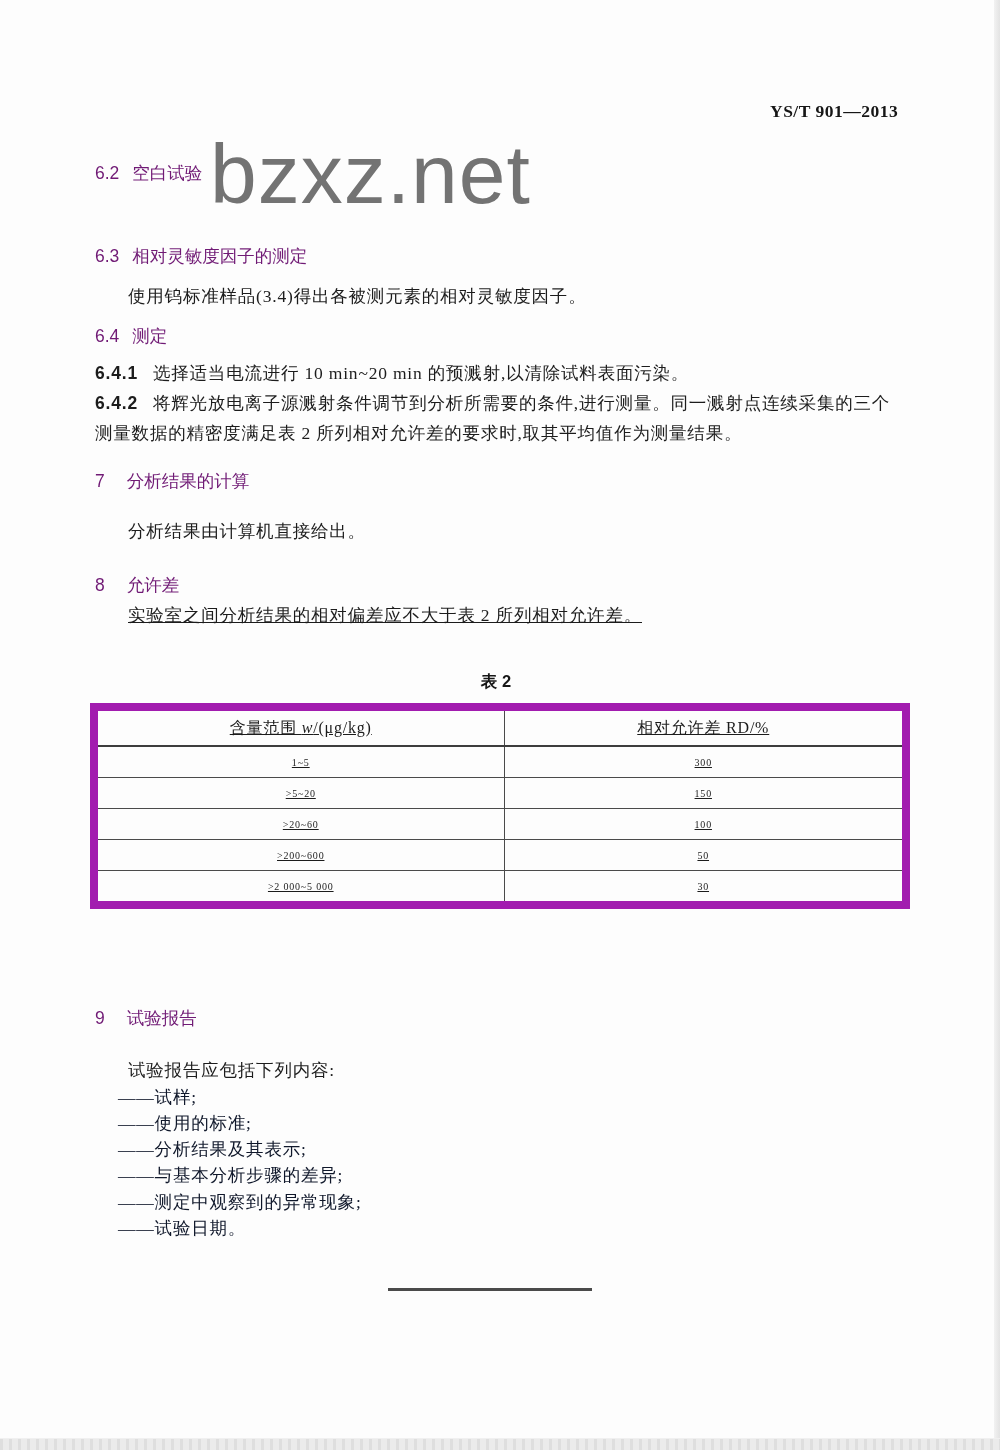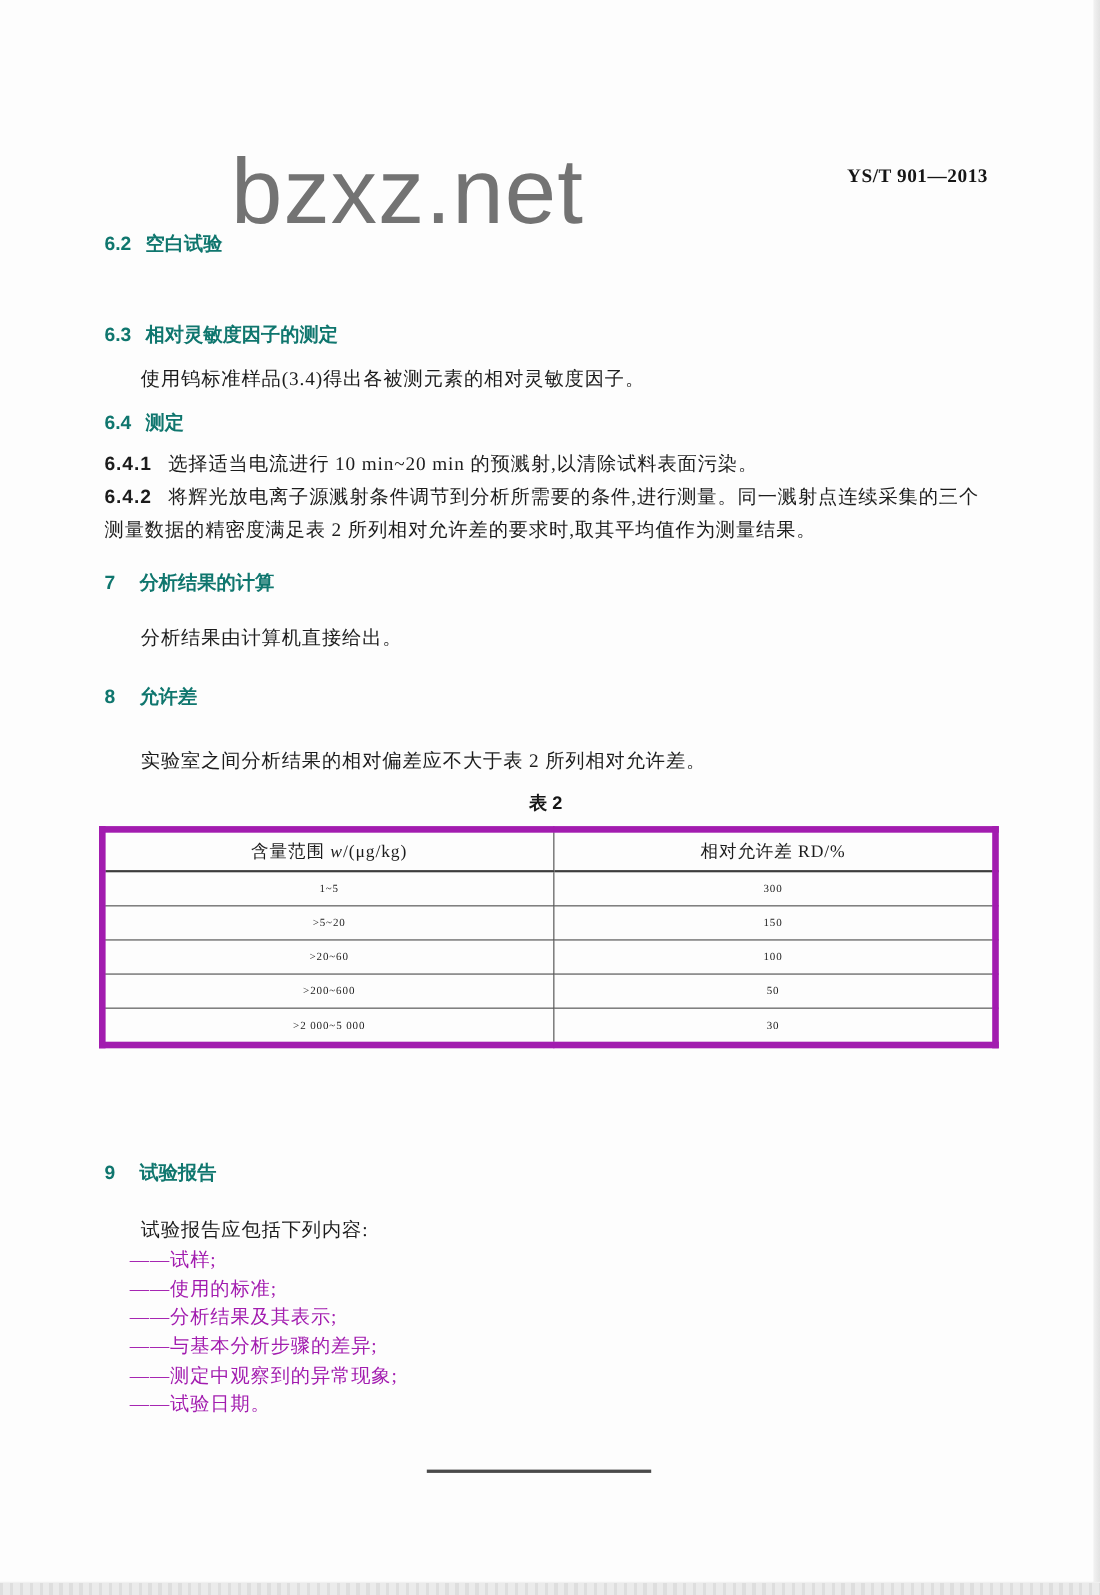--- a/index.html
+++ b/index.html
@@ -29,28 +29,28 @@
     top: 132px; left: 210px;
     z-index: 0;
     font-family: "Liberation Sans", "DejaVu Sans", sans-serif;
     font-weight: normal;
     font-size: 84px;
     line-height: 1;
     color: #737373;
     letter-spacing: 1px;
   }
 
-  .content { position: absolute; inset: 0; z-index: 1; margin-top: 48px; }
+  .content { position: absolute; inset: 0; z-index: 1; }
 
   
   .heading {
     font-family: "Liberation Sans", "DejaVu Sans", sans-serif;
-    font-weight: bold;
+    font-weight: normal;
     font-size: 17.5px;
-    color: #0f766e;
+    color: #701a75;
   }
   .heading .num { margin-right: 13px; }
   .heading .num1 { margin-right: 22px; }
 
   
   .para {
     font-size: 17.5px;
     color: #1c1c1c;
     letter-spacing: 0.8px;
   }
@@ -79,29 +79,29 @@
     color: #1c1c1c;
   }
   table.t2 th, table.t2 td {
     border: 1.5px solid #4a4a4a;
     text-align: center;
     vertical-align: middle;
     padding: 0;
     font-weight: normal;
     letter-spacing: 0.8px;
   }
-  table.t2 { border: 6px solid #a21caf; }
+  table.t2 { border: 8px solid #a21caf; text-decoration: underline; }
   table.t2 th { height: 34px; border-bottom: 2px solid #3d3d3d; }
   table.t2 td { height: 30px; font-size: 10px; }
   table.t2 col.c1 { width: 410px; }
   table.t2 col.c2 { width: 402px; }
   .var-w { font-style: italic; font-family: "Liberation Serif", "DejaVu Serif", serif; }
 
   
-  .list-item { font-size: 17.5px; letter-spacing: 0.8px; color: #a21caf; }
+  .list-item { font-size: 17.5px; letter-spacing: 0.8px; color: #0f172a; }
 
   
   .end-rule {
     top: 1288px; left: 388px;
     width: 204px; height: 3px;
     background: #4a4a4a;
   }
 
   
   .edge-right {
@@ -152,21 +152,21 @@
     <div class="abs para" style="top:421px; left:95px;">测量数据的精密度满足表 2 所列相对允许差的要求时,取其平均值作为测量结果。</div>
 
     <div class="abs heading" style="top:469px; left:95px;">
       <span class="num1">7</span><span>分析结果的计算</span>
     </div>
     <div class="abs para" style="top:519px; left:128px;">分析结果由计算机直接给出。</div>
 
     <div class="abs heading" style="top:573px; left:95px;">
       <span class="num1">8</span><span>允许差</span>
     </div>
-    <div class="abs para" style="top:631px; left:128px;">实验室之间分析结果的相对偏差应不大于表 2 所列相对允许差。</div>
+    <div class="abs para" style="top:603px; left:128px;text-decoration:underline;">实验室之间分析结果的相对偏差应不大于表 2 所列相对允许差。</div>
 
     <div class="abs tbl-caption">表 2</div>
 
     <table class="t2">
       <colgroup>
           <col class="c1">
           <col class="c2">
         </colgroup>
       <thead>
         <tr>

